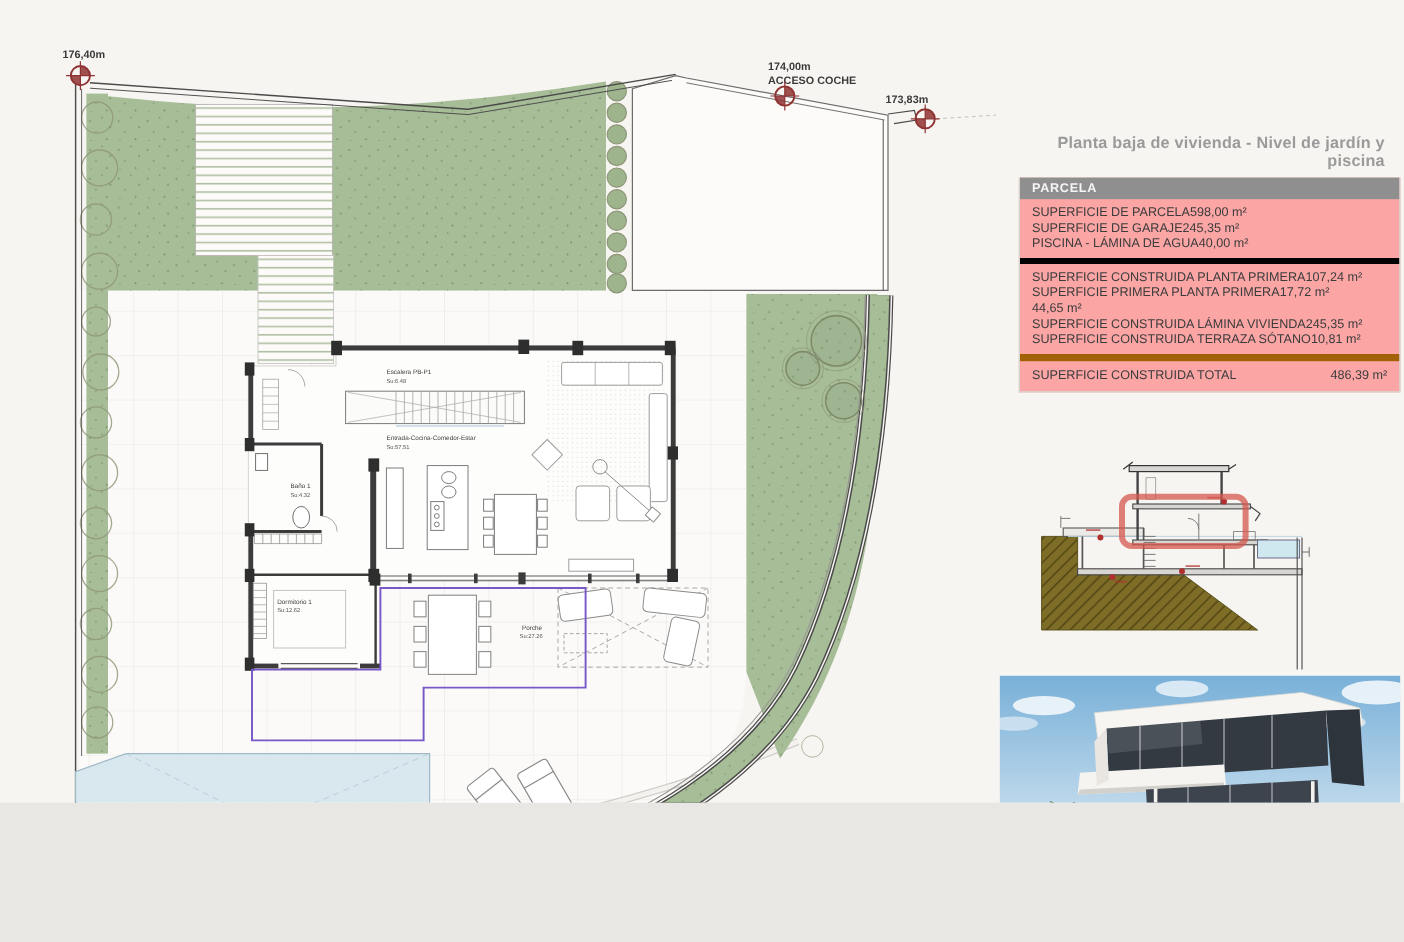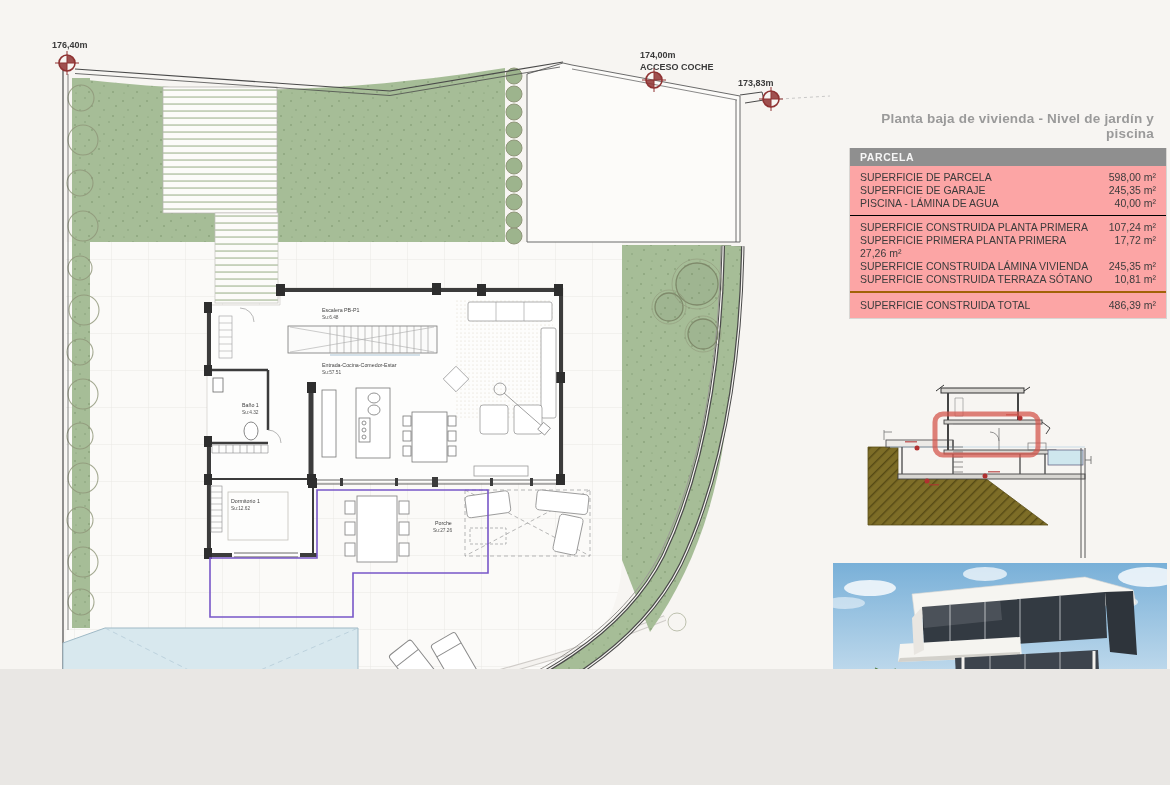--- a/index.html
+++ b/index.html
@@ -6,25 +6,25 @@
   .stage{position:relative;width:1170px;height:669px;background:#f7f5f2;overflow:hidden;
          font-family:"Liberation Sans",sans-serif;}
   .stage svg{position:absolute;left:0;top:0;}
   .panel-title{position:absolute;left:836px;top:111px;width:318px;text-align:right;
        font-size:13.5px;font-weight:bold;color:#9a9a9a;letter-spacing:.2px;}
   .parcela{position:absolute;left:836px;top:148px;width:318px;background:#fca5a5;
        border:1px solid #d8d6d3;border-top:none;box-sizing:border-box;margin-left:13px;}
   .parcela-header{background:#8f8f8f;color:#f5f5f5;font-size:10.5px;font-weight:bold;
        letter-spacing:.6px;padding:3px 10px;height:12px;line-height:12px;}
   .tgroup{padding:5px 0;}
-  .tgroup + .tgroup{border-top:1px solid #000000;}
-  .trow{display:flex;justify-content:space-between;padding:0 10px;
+  .tgroup + .tgroup{border-top:5px solid #000000;}
+  .trow{display:flex;justify-content:flex-start;padding:0 10px;
        font-size:10.5px;line-height:13px;color:#3c3c3c;}
   .trow .val{white-space:nowrap;}
-  .trow-total{border-top:2px solid #a16207;padding:6px 10px 7px;display:flex;
+  .trow-total{border-top:6px solid #a16207;padding:6px 10px 7px;display:flex;
        justify-content:space-between;font-size:10.5px;color:#3c3c3c;}
   text{font-family:"Liberation Sans",sans-serif;}
   .lbl-room{font-size:5.3px;fill:#3e3e3e;}
   .lbl-su{font-size:4.8px;fill:#555;}
   .lbl-marker{font-size:9px;font-weight:bold;fill:#3a3a3a;}
   .lbl-scale{font-size:11px;fill:#4f4f4f;}
   .lbl-north{font-size:11px;font-style:italic;fill:#6e6e6e;}
 </style>
 </head>
 <body>
@@ -517,21 +517,21 @@
         <div class="tgroup">
           <div class="trow">
             <span>SUPERFICIE CONSTRUIDA PLANTA PRIMERA</span>
             <span class="val">107,24 m²</span>
           </div>
           <div class="trow">
             <span>SUPERFICIE PRIMERA PLANTA PRIMERA</span>
             <span class="val">17,72 m²</span>
           </div>
           <div class="trow">
-            <span class="val">27,26 m²</span>
+            <span class="val">44,65 m²</span>
           </div>
           <div class="trow">
             <span>SUPERFICIE CONSTRUIDA LÁMINA VIVIENDA</span>
             <span class="val">245,35 m²</span>
           </div>
           <div class="trow">
             <span>SUPERFICIE CONSTRUIDA TERRAZA SÓTANO</span>
             <span class="val">10,81 m²</span>
           </div>
         </div>

